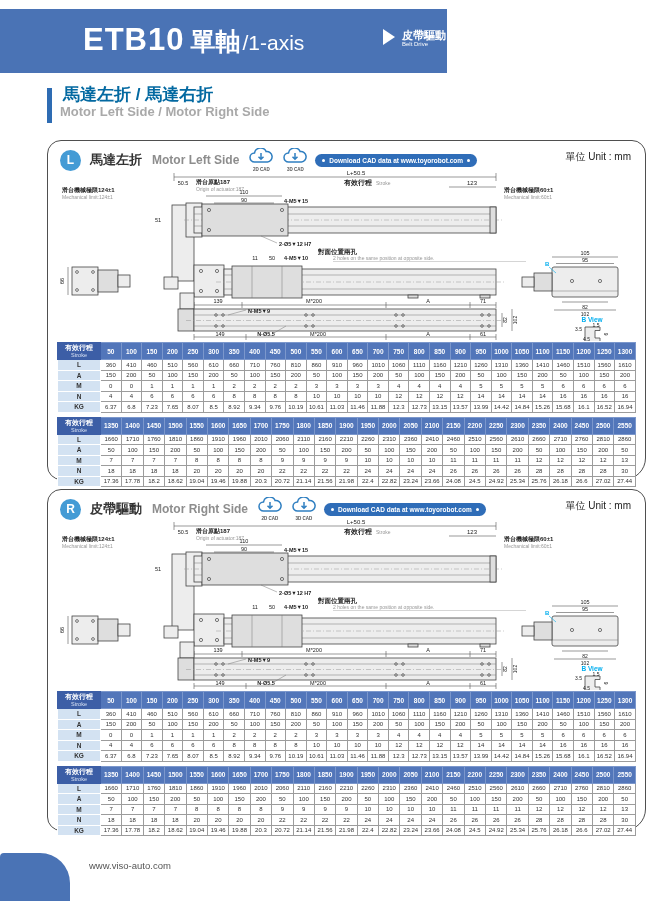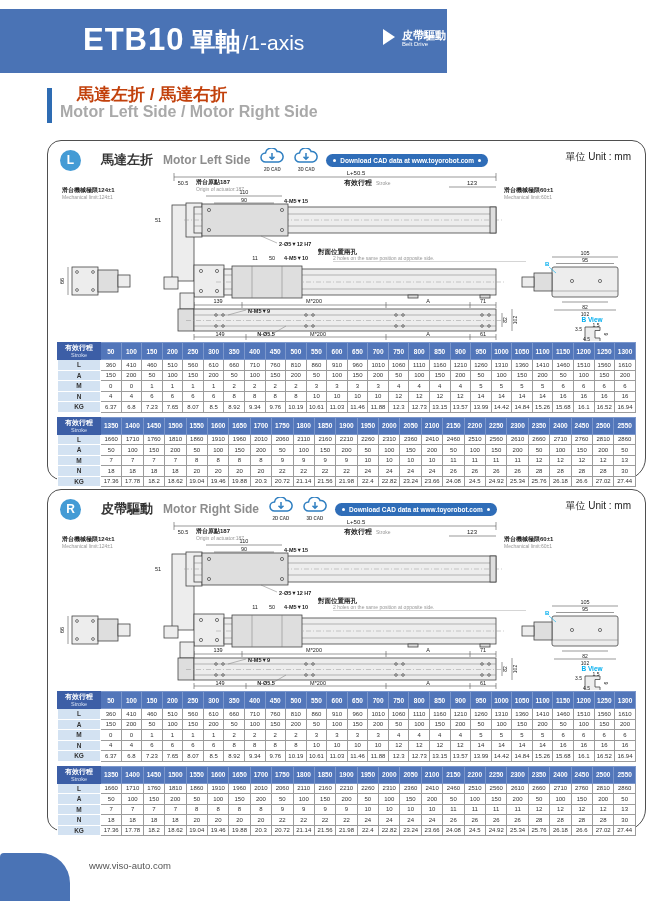--- a/index.html
+++ b/index.html
@@ -11,31 +11,31 @@
   .banner-title .model{font-size:31px;font-weight:bold;letter-spacing:1px;}
   .banner-title .zh{font-size:25px;font-weight:bold;margin-left:6px;}
   .banner-title .en{font-size:21px;font-weight:normal;margin-left:2px;}
   .drive{position:absolute;left:383px;top:20px;display:flex;gap:7px;color:#fff;}
   .tri{width:0;height:0;border-left:12px solid #fff;border-top:8px solid transparent;border-bottom:8px solid transparent;}
   .drive-zh{font-size:11px;font-weight:bold;line-height:12px;}
   .drive-en{font-size:6px;line-height:7px;}
   
   .heading{position:absolute;left:47px;top:85px;}
   .heading .bar{position:absolute;left:0;top:3px;width:5px;height:35px;background:#2e6cb3;}
-  .heading .zh{margin-left:30px;font-size:17px;font-weight:bold;color:#c2410c;line-height:20px;}
-  .heading .en{margin-left:13px;font-size:16px;font-weight:bold;color:#a9a9a9;line-height:13px;}
+  .heading .zh{margin-left:16px;font-size:17px;font-weight:bold;color:#0369a1;line-height:20px;}
+  .heading .en{margin-left:13px;font-size:13px;font-weight:bold;color:#a9a9a9;line-height:13px;}
   
   .card{position:absolute;left:47px;width:597px;background:#fff;border:1.2px solid #4f4f4f;
         border-radius:14px 14px 22px 14px;}
   .card-l{top:140px;height:338px;}
   .card-r{top:489px;height:340px;}
   .card-head{position:absolute;left:12px;top:6px;height:26px;display:flex;align-items:center;}
   .badge{width:21px;height:21px;border-radius:50%;background:#449bd5;color:#fff;font-size:12px;font-weight:bold;
          display:flex;align-items:center;justify-content:center;flex:0 0 auto;}
-  .sec-zh{font-size:13px;font-weight:bold;color:#333;margin-left:20px;white-space:nowrap;}
+  .sec-zh{font-size:13px;font-weight:bold;color:#333;margin-left:9px;white-space:nowrap;}
   .sec-en{font-size:12px;font-weight:bold;color:#8d8d8d;margin-left:10px;white-space:nowrap;}
   .cad{display:flex;flex-direction:column;align-items:center;margin-left:10px;cursor:pointer;}
   .cad-label{font-size:4.5px;font-weight:bold;color:#555;margin-top:-1px;}
   .pill{margin-left:8px;background:#2f6db8;color:#fff;font-size:6.5px;font-weight:bold;
         padding:3px 7px;border-radius:9px;display:flex;align-items:center;gap:4px;white-space:nowrap;cursor:pointer;}
   .dot{width:3px;height:3px;border-radius:50%;background:#fff;}
   .unit{position:absolute;right:14px;top:9px;font-size:10px;color:#222;}
   
   .drawing{position:absolute;left:8px;top:28px;width:580px;height:172px;}
   svg text{font-family:"Liberation Sans",sans-serif;fill:#222;}

